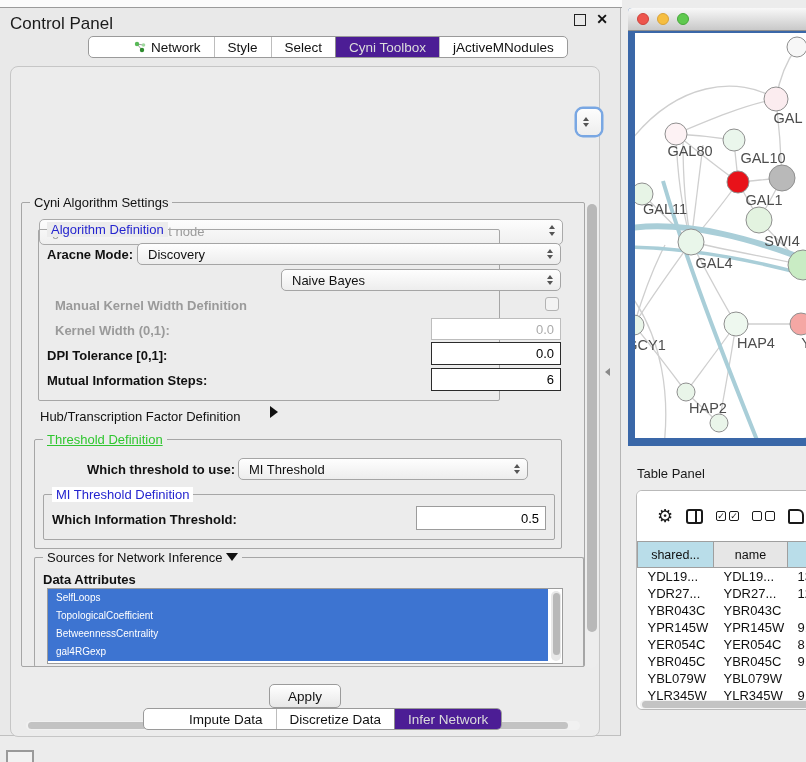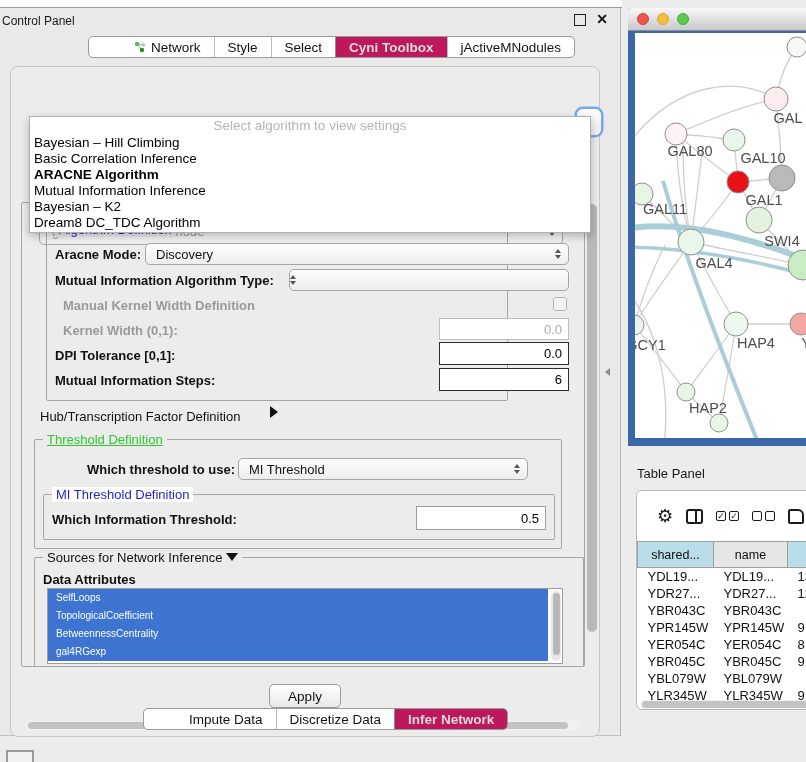--- a/index.html
+++ b/index.html
@@ -3,28 +3,28 @@
 <meta charset="utf-8">
 <style>
   html,body{margin:0;padding:0;}
   body{width:806px;height:762px;overflow:hidden;position:relative;
        background:#ececec;font-family:"Liberation Sans",sans-serif;color:#111;}
   .abs{position:absolute;}
   
   .top-strip{left:0;top:0;width:622px;height:7px;background:#fbfbfb;border-bottom:1px solid #9a9a9a;}
   .cp-window{left:0;top:8px;width:620px;height:727px;background:#e9e9e9;border-right:1px solid #b5b5b5;border-bottom:1px solid #c0c0c0;}
   .cp-titlebar{left:0;top:0;width:100%;height:26px;}
-  .cp-title{left:2px;top:6px;font-size:12px;color:#1a1a1a;}
+  .cp-title{left:10px;top:6px;font-size:17px;color:#1a1a1a;}
   .cp-float{right:34px;top:6px;width:10px;height:10px;border:1.5px solid #222;background:transparent;}
   .cp-close{right:12px;top:3px;font-size:14px;font-weight:bold;color:#111;}
   
   .seg{display:flex;border:1px solid #9a9a9a;border-radius:5px;overflow:hidden;background:#fff;height:22px;box-sizing:border-box;}
   .seg .it{display:flex;align-items:center;gap:5px;padding:0 13px;font-size:13.5px;color:#111;border-left:1px solid #bdbdbd;white-space:nowrap;}
   .seg .it:first-child{border-left:none;margin-left:32px;}
-  .seg .it.sel{background:#be185d;color:#dcdcdc;border-left-color:#8d8d8d;font-weight:bold;}
+  .seg .it.sel{background:#4c1d95;color:#dcdcdc;border-left-color:#8d8d8d;}
   .top-tabs{left:88px;top:28px;}
   .bottom-tabs{left:143px;top:700px;}
   
   .main-panel{left:10px;top:58px;width:588px;height:669px;background:#ececec;border:1px solid #c6c6c6;border-radius:8px;}
   
   .peek-combo{left:28px;top:152px;width:522px;height:24px;border:1px solid #aaa;border-radius:5px;
               background:linear-gradient(#fdfdfd,#efefef);overflow:hidden;}
   .peek-combo .txt{position:absolute;left:12px;top:4px;font-size:13px;color:#9b9b9b;}
   .focus-sliver{left:566px;top:42px;width:24px;height:26px;border-radius:6px;background:linear-gradient(#fdfdfd,#eee);
                 box-shadow:0 0 0 2.5px #79a7e3;display:flex;align-items:center;justify-content:center;flex-direction:column;}
@@ -144,45 +144,36 @@
         </span>
     </div>
 
     <div class="abs focus-sliver">
       <span class="spin">
           <i class="up"></i>
           <i class="dn"></i>
         </span>
     </div>
 
-    <div class="abs dropdown">
-      <div class="ph">Select algorithm to view settings</div>
-      <div class="opt">Bayesian – Hill Climbing</div>
-      <div class="opt">Basic Correlation Inference</div>
-      <div class="opt b">ARACNE Algorithm</div>
-      <div class="opt">Mutual Information Inference</div>
-      <div class="opt">Bayesian – K2</div>
-      <div class="opt">Dream8 DC_TDC Algorithm</div>
-    </div>
 
     <div class="abs grp" style="left:10px;top:135px;width:564px;height:465px;">
       <span class="legend">Cyni Algorithm Settings</span>
 
-      <div class="abs grp" style="left:24px;top:26px;width:462px;height:172px;">
+      <div class="abs grp" style="left:16px;top:26px;width:462px;height:172px;">
         <span class="legend blue">Algorithm Definition</span>
         <span class="abs lbl b" style="left:8px;top:17px;">Aracne Mode:</span>
         <div class="abs combo" style="left:98px;top:13px;width:424px;">
           <span class="val">Discovery</span>
           <span class="spin">
               <i class="up"></i>
               <i class="dn"></i>
             </span>
         </div>
-        <span class="abs lbl b" style="left:8px;top:43px;">Mutual Information Algorithm Type:</span>
         <div class="abs combo" style="left:242px;top:39px;width:280px;">
+          <span class="val">Naive Bayes</span>
           <span class="spin">
               <i class="up"></i>
               <i class="dn"></i>
             </span>
         </div>
         <span class="abs lbl b dis" style="left:8px;top:68px;">Manual Kernel Width Definition</span>
         <div class="abs checkbox" style="left:506px;top:67px;"></div>
         <span class="abs lbl b dis" style="left:8px;top:93px;">Kernel Width (0,1):</span>
         <input class="abs tin faint" style="left: 392px; top: 88px; width: 130px; height: 22px;" readonly="" value="0.0">
         <span class="abs lbl b" style="left:8px;top:118px;">DPI Tolerance [0,1]:</span>

